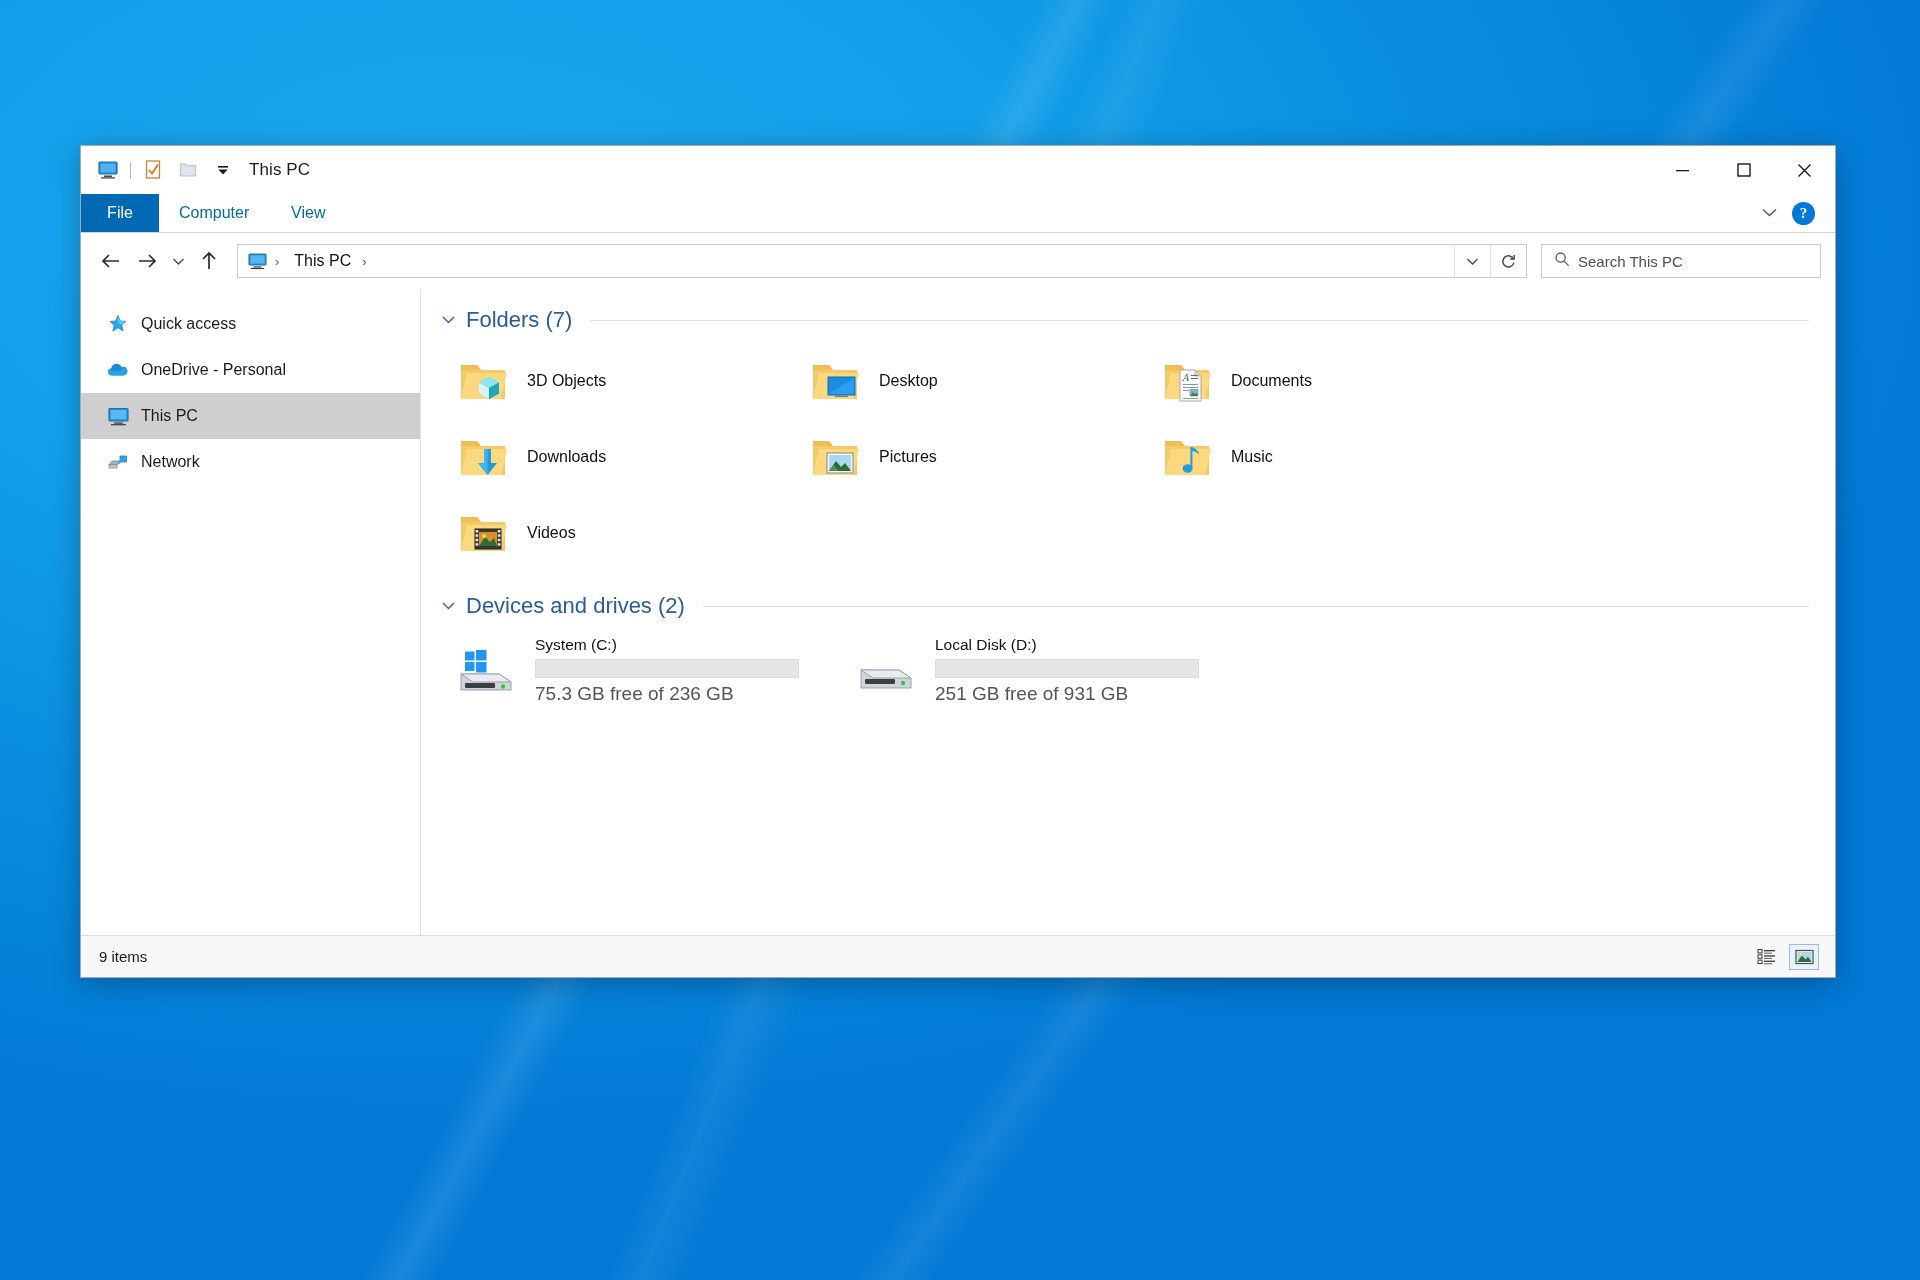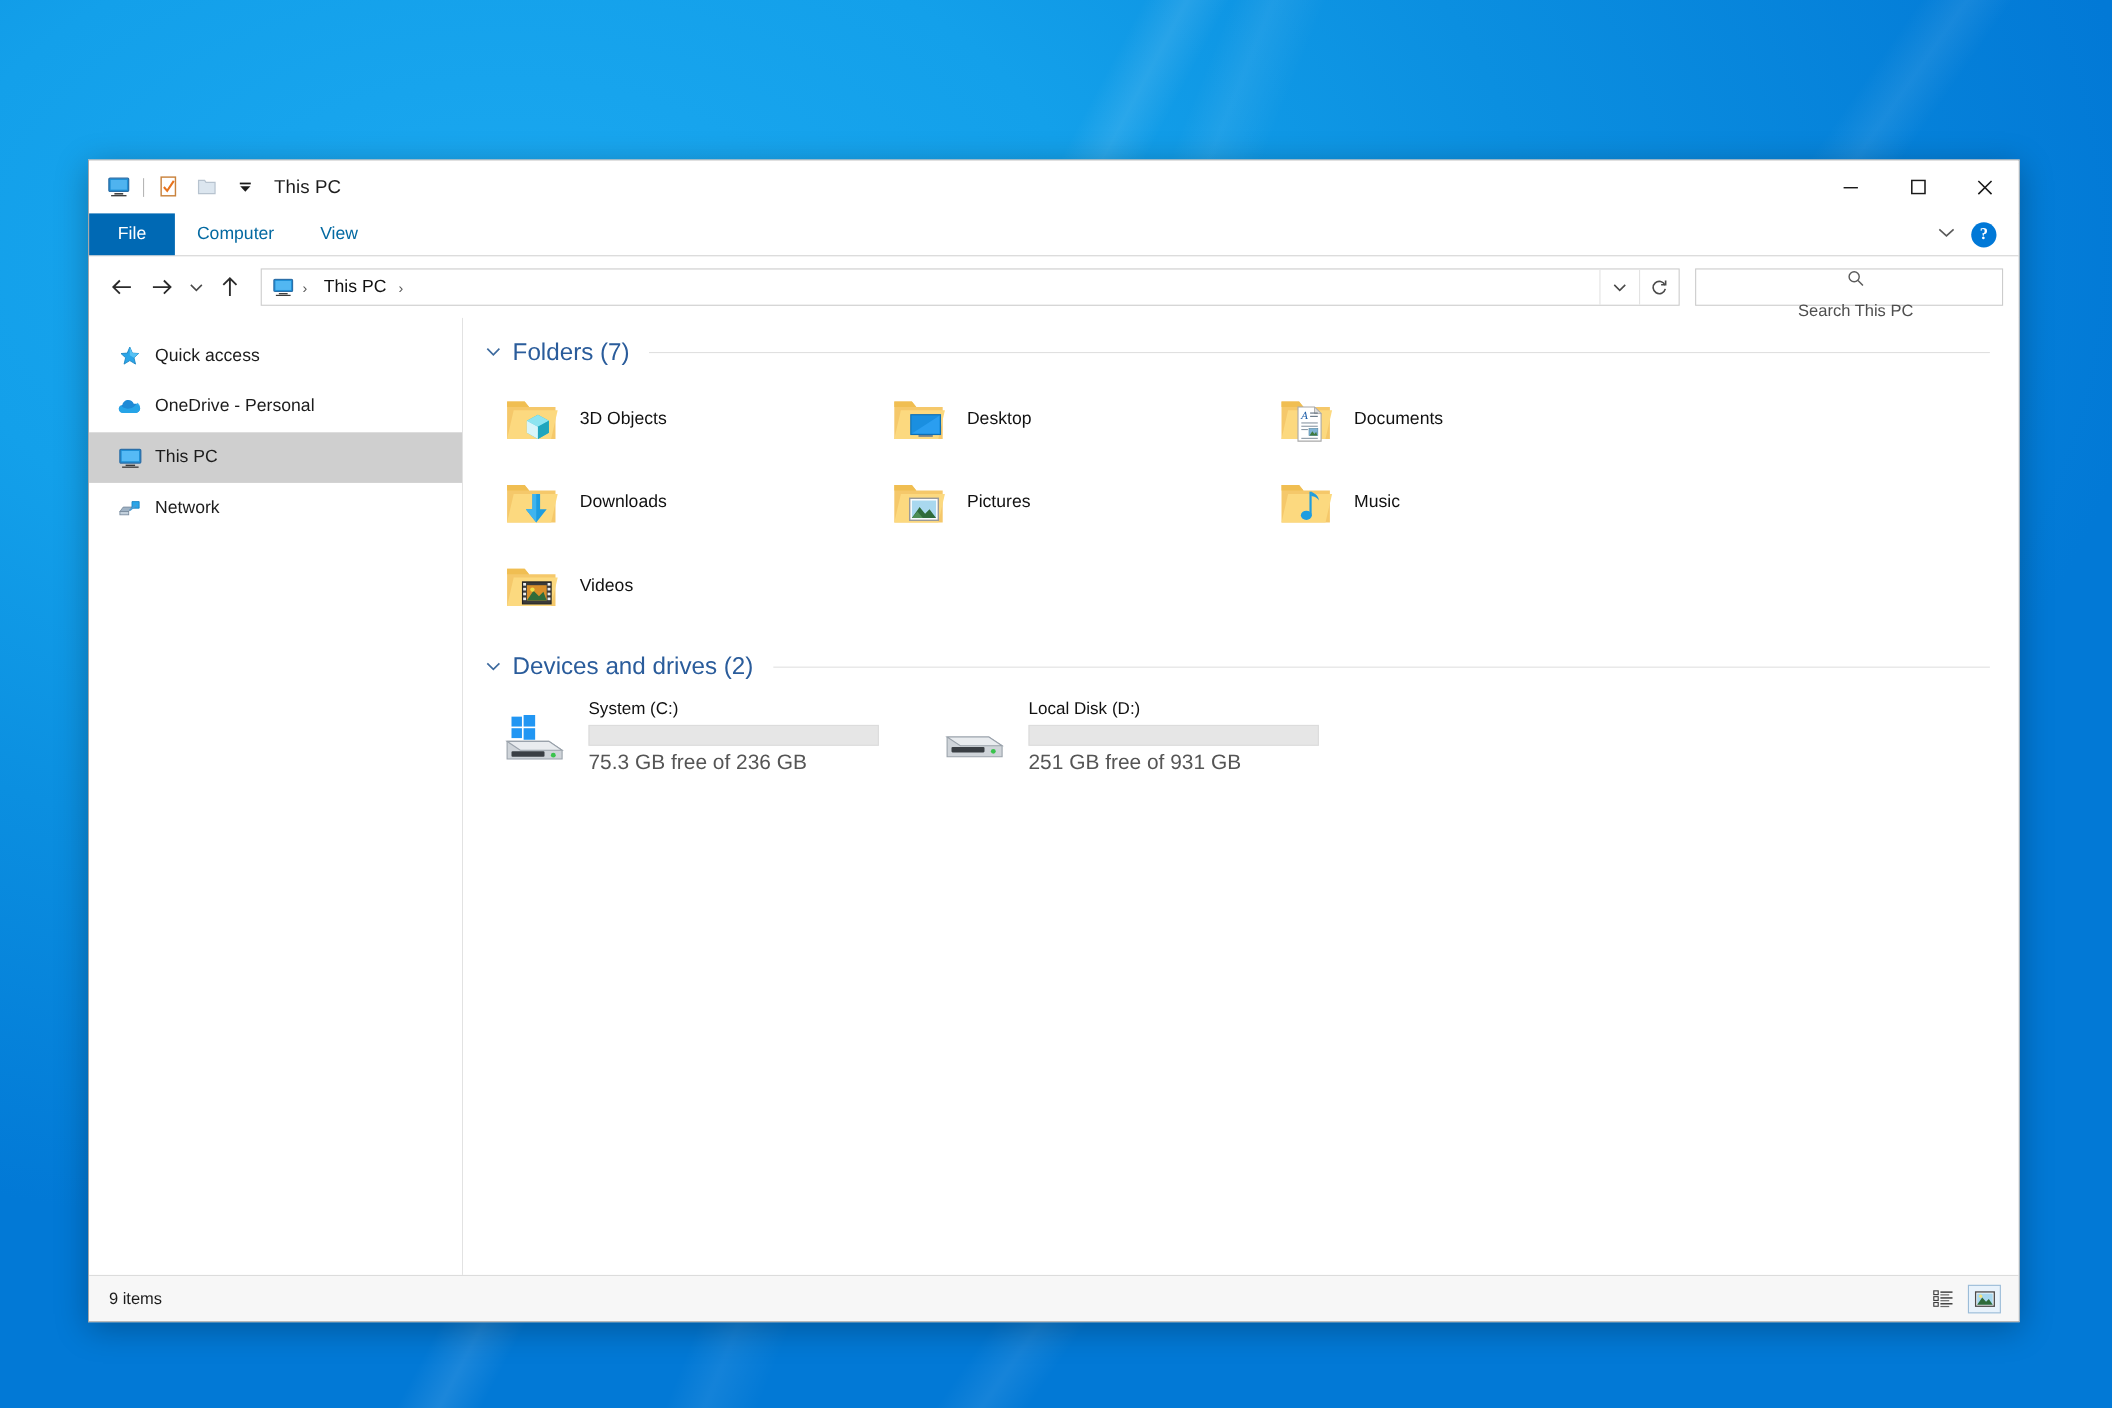--- a/index.html
+++ b/index.html
@@ -13,21 +13,21 @@
       linear-gradient(112deg, rgba(255,255,255,0.00) 46%, rgba(255,255,255,0.07) 47.5%, rgba(255,255,255,0.00) 49.5%),
       linear-gradient(125deg, rgba(255,255,255,0.00) 62%, rgba(255,255,255,0.08) 63.5%, rgba(255,255,255,0.00) 65%),
       radial-gradient(ellipse 1500px 900px at 24% 18%, #1ba8f0 0%, #13a0ea 35%, #0b8fe0 62%, #0279d6 100%);
     position: relative;
   }
 
   
   #explorer-window {
     position: absolute;
     left: 80px; top: 145px;
-    width: 1756px; height: 1057px;
+    width: 1756px; height: 833px;
     background: #ffffff;
     border: 1px solid #a9a9a9;
     box-shadow: 0 6px 28px rgba(0,0,0,0.28);
     display: flex; flex-direction: column;
   }
 
   
   .titlebar {
     height: 48px; flex: 0 0 48px;
     background: #ffffff;
@@ -109,21 +109,21 @@
     border-left: 1px solid #e3e3e3;
   }
   .addr-refresh {
     width: 36px; height: 32px; display: flex; align-items: center; justify-content: center;
     border-left: 1px solid #e3e3e3;
   }
 
   .searchbox {
     width: 280px; height: 34px; margin-left: 14px;
     border: 1px solid #cccccc; background: #fff;
-    display: flex; align-items: center; gap: 8px; padding-left: 12px; flex-direction: column;
+    display: flex; align-items: center; gap: 8px; padding-left: 12px;
   }
   .search-ph { font-size: 15px; color: #4e4e4e; }
 
   
   .body { flex: 1 1 auto; display: flex; min-height: 0; }
 
   .sidebar {
     width: 340px; flex: 0 0 340px;
     border-right: 1px solid #e2e2e2;
     background: #ffffff;

